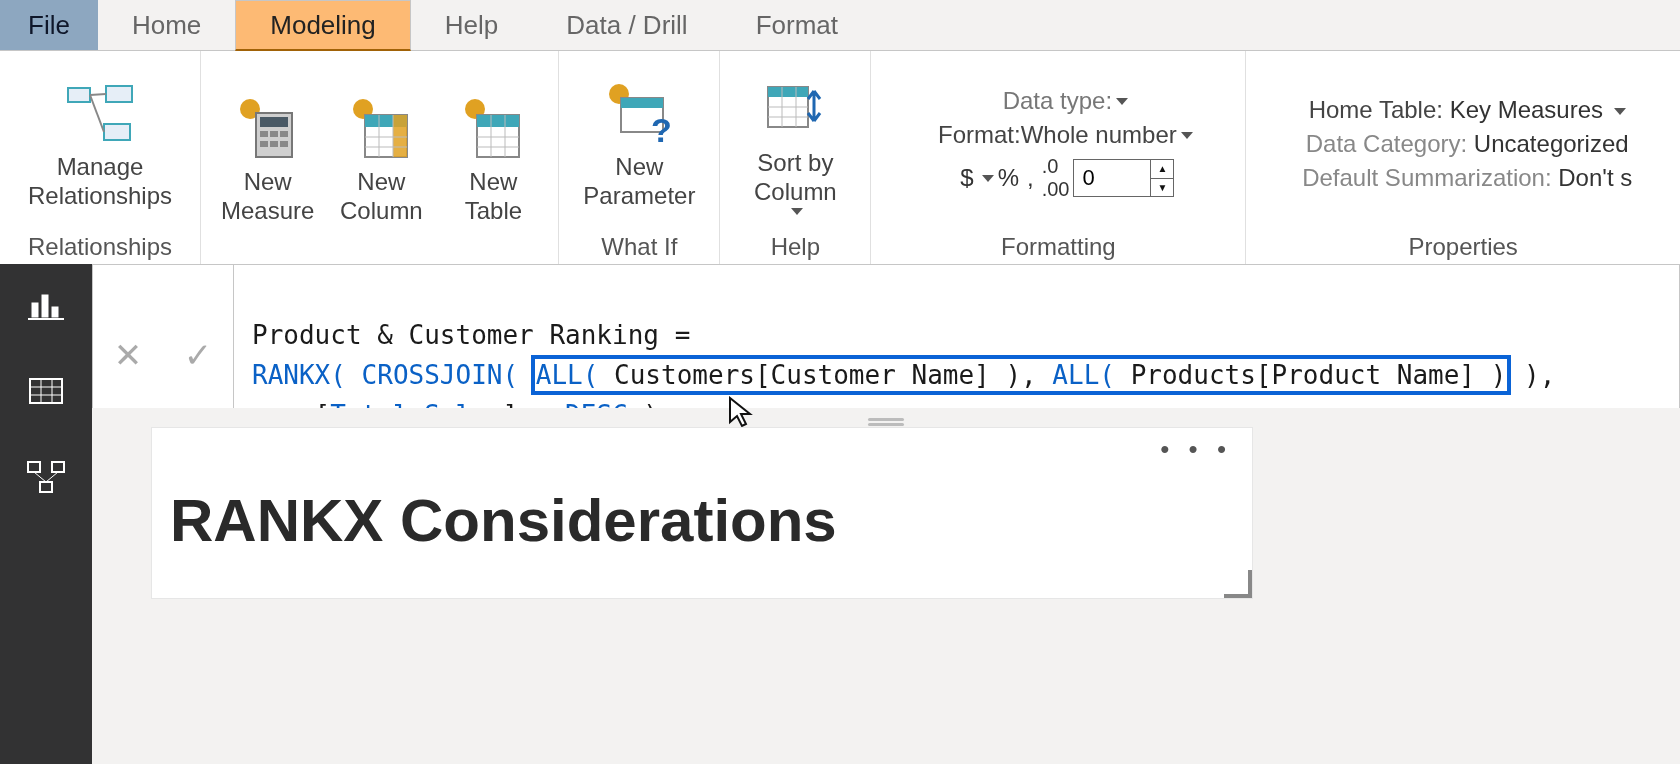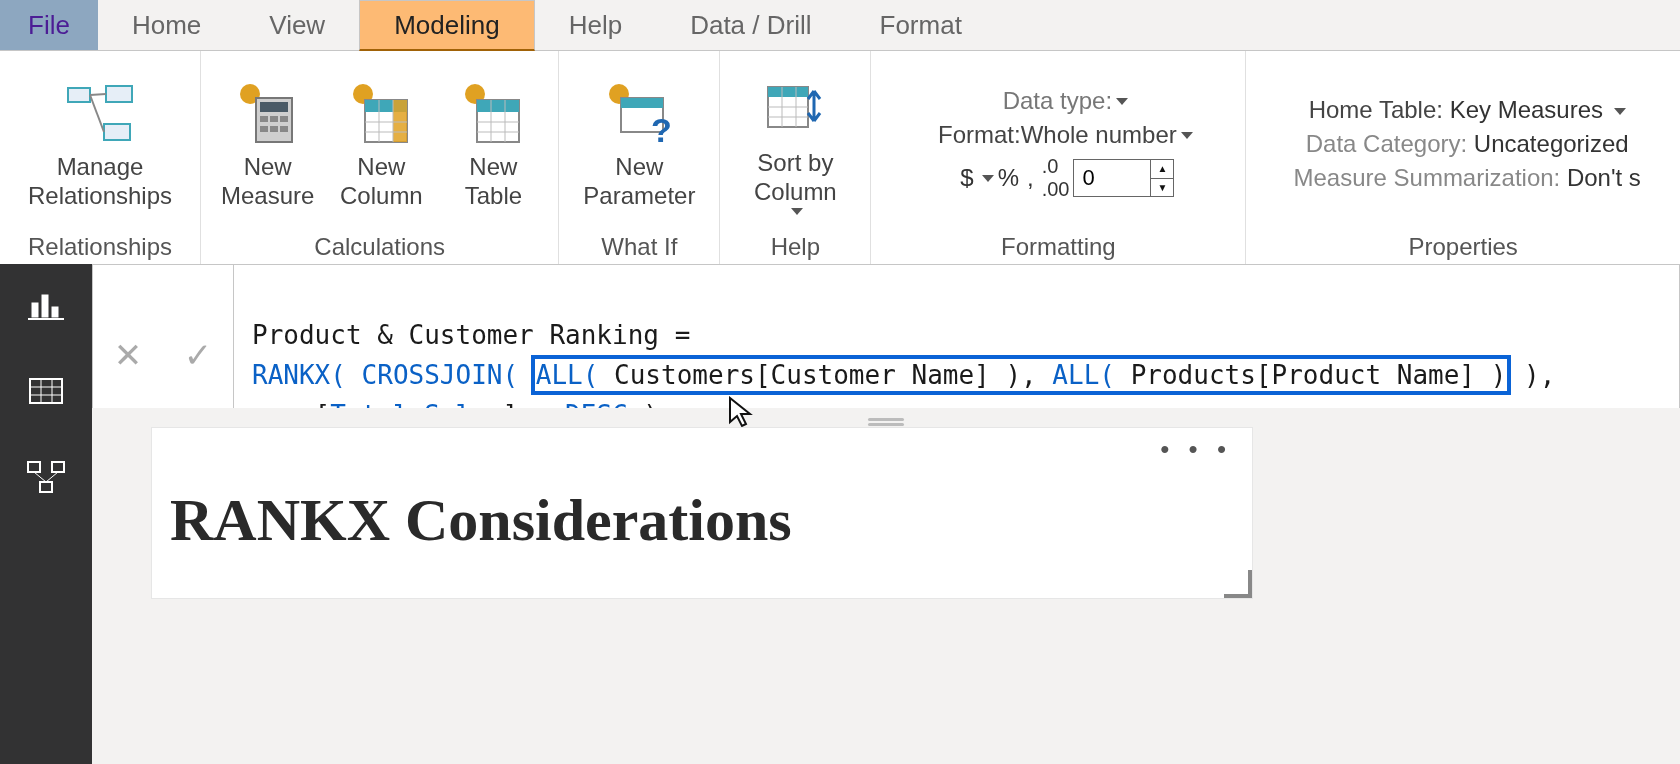--- a/index.html
+++ b/index.html
@@ -15,21 +15,21 @@
     --icon-teal:#3fa7b8;
     --icon-orange:#e0a122;
     --icon-gray:#7a7a7a;
   }
   html,body{margin:0;padding:0;font-family:"Segoe UI",Arial,sans-serif;color:var(--text);}
   body{width:1680px;height:764px;overflow:hidden;background:var(--gray-bg);}
 
   
   .tabstrip{height:50px;display:flex;align-items:stretch;background:var(--gray-bg);border-bottom:1px solid var(--gray-border);}
   .tabstrip .tab{display:flex;align-items:center;padding:7px 34px;font-size:26px;color:#666;cursor:pointer;}
-  .tabstrip .tab.file{background:var(--blue-tab);color:#4c1d95;padding:1px 28px;}
+  .tabstrip .tab.file{background:var(--blue-tab);color:#0f172a;padding:1px 28px;}
   .tabstrip .tab.active{background:#fdba74;color:#222;border-top:1px solid var(--gray-border);border-left:1px solid var(--gray-border);border-right:1px solid var(--gray-border);border-bottom:2px solid #a16207;margin-bottom:-1px;text-align:right;}
 
   
   .ribbon{height:214px;background:#fff;display:flex;border-bottom:1px solid var(--gray-border);}
   .group{display:flex;flex-direction:column;border-right:1px solid #e0e0e0;padding:6px 12px 4px 12px;}
   .group:last-child{border-right:none;}
   .group .body{flex:1;display:flex;align-items:center;gap:6px;}
   .group .gname{text-align:center;font-size:24px;color:#555;padding-top:2px;}
   .bigbtn{display:flex;flex-direction:column;align-items:center;justify-content:flex-end;text-align:center;font-size:24px;color:#444;line-height:1.2;padding:4px 8px;cursor:pointer;gap:2px;min-width:90px;}
   .bigbtn .ico{height:74px;width:74px;display:flex;align-items:center;justify-content:center;}
@@ -60,35 +60,32 @@
   .nm{color:var(--formula-dark);}
   .hl{outline:4px solid var(--highlight-border);outline-offset:-1px;padding:2px 2px;}
 
   
   .canvas{position:absolute;left:92px;top:408px;right:0;bottom:0;background:var(--gray-bg);}
   .drag{width:40px;display:flex;justify-content:center;margin:8px auto 0 auto;}
   .drag .h{width:36px;height:3px;background:#bcbcbc;margin:2px 0;border-radius:2px;}
   .cursor{position:absolute;left:636px;top:-12px;font-size:28px;color:#111;}
   .visual{position:absolute;left:60px;top:20px;width:1100px;height:170px;background:#fff;box-shadow:0 0 0 1px #e6e6e6;}
   .visual .dots{position:absolute;right:20px;top:6px;font-size:26px;letter-spacing:6px;color:#555;cursor:pointer;}
-  .visual .title{position:absolute;left:18px;top:58px;font-size:60px;font-weight:900;color:#2a2a2a;font-family:Liberation Serif, serif;}
+  .visual .title{position:absolute;left:18px;top:58px;font-size:60px;font-weight:900;color:#2a2a2a;font-family:Liberation Sans, sans-serif;}
   .visual .corner{position:absolute;right:0;bottom:0;width:24px;height:24px;border-right:4px solid #888;border-bottom:4px solid #888;}
 </style>
 </head>
 <body>
 
 <div class="tabstrip">
   <div class="tab file">
       <span>File</span>
     </div>
   <div class="tab">
       <span>Home</span>
-    </div>
-  <div class="tab">
-      <span>View</span>
     </div>
   <div class="tab active">
       <span>Modeling</span>
     </div>
   <div class="tab">
       <span>Help</span>
     </div>
   <div class="tab">
       <span>Data / Drill</span>
     </div>
@@ -162,21 +159,20 @@
             <line x1="28" y1="18" x2="28" y2="60" stroke="#bbb"></line>
               <line x1="42" y1="18" x2="42" y2="60" stroke="#bbb"></line>
             <line x1="14" y1="40" x2="56" y2="40" stroke="#bbb"></line>
               <line x1="14" y1="50" x2="56" y2="50" stroke="#bbb"></line>
           </svg>
         </div>
         <span style="white-space:pre;">New
 Table</span>
       </div>
     </div>
-    <div class="gname">Calculations</div>
   </div>
 
   <div class="group">
     <div class="body">
       <div class="bigbtn" style="min-width:120px;">
         <div class="ico">
           <svg width="64" height="64" viewBox="0 0 64 64">
             <circle cx="12" cy="12" r="10" fill="var(--icon-orange)"></circle>
             <rect x="14" y="16" width="42" height="34" fill="#fff" stroke="#888" stroke-width="2"></rect>
             <rect x="14" y="16" width="42" height="10" fill="var(--icon-teal)"></rect>
@@ -246,21 +242,21 @@
       <div class="row">
         <span>Home Table:</span>
         <span class="val">Key Measures</span>
         <span class="caret"></span>
       </div>
       <div class="row" style="color:#888;">
         <span>Data Category:</span>
         <span class="val">Uncategorized</span>
       </div>
       <div class="row" style="color:#888;">
-        <span>Measure Summarization:</span>
+        <span>Default Summarization:</span>
         <span class="val">Don't s</span>
       </div>
     </div>
     <div class="gname">Properties</div>
   </div>
 </div>
 
 <div class="leftbar">
   <div class="vbtn">
     <svg width="36" height="32" viewBox="0 0 36 32">

